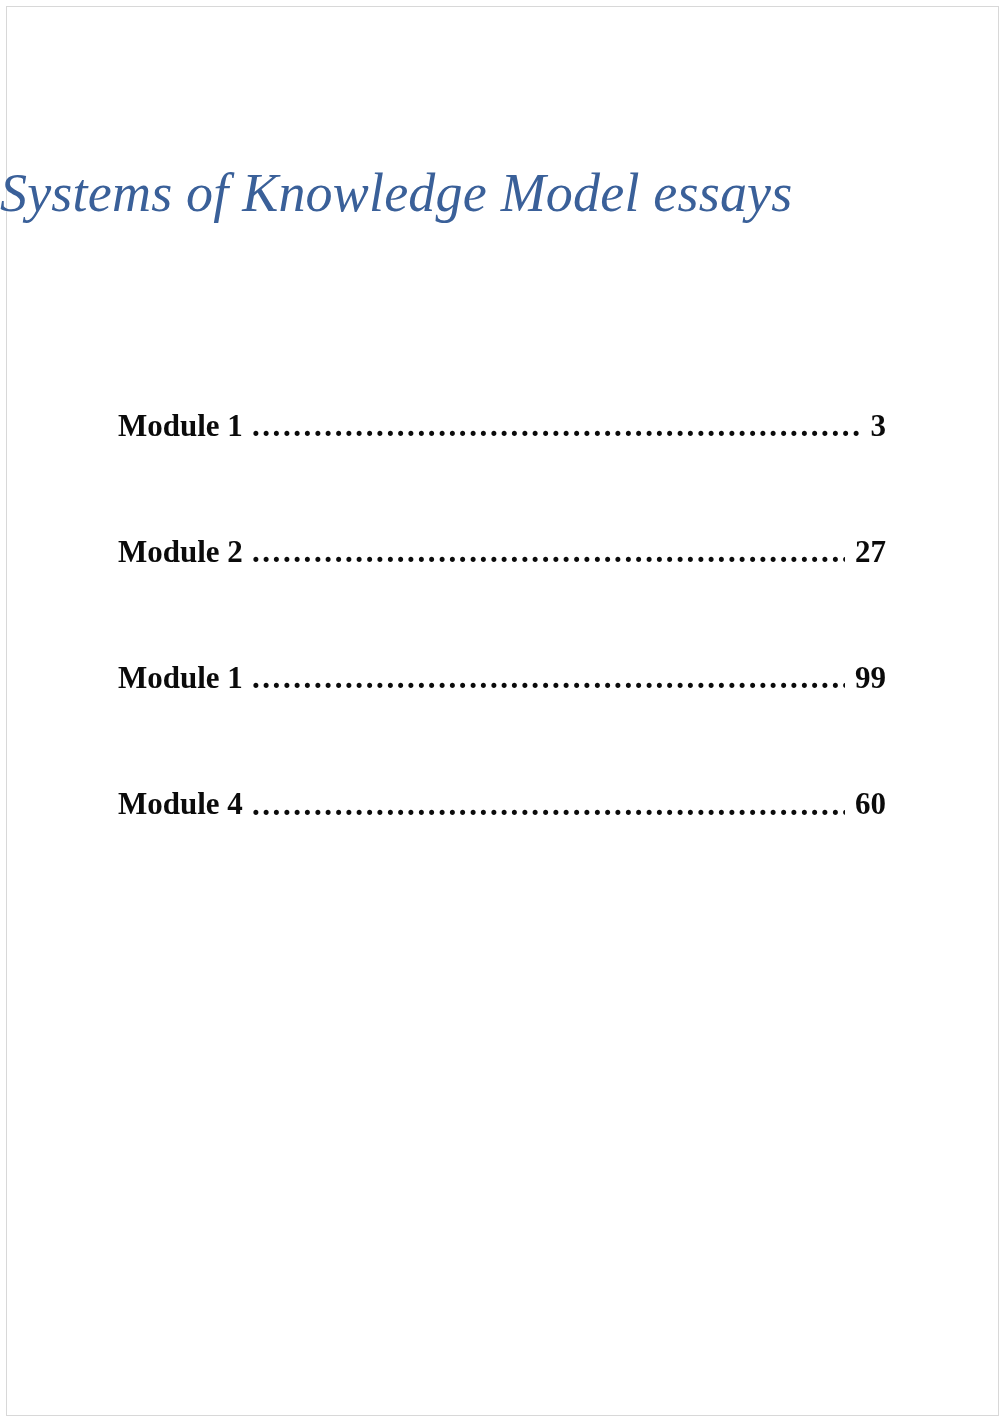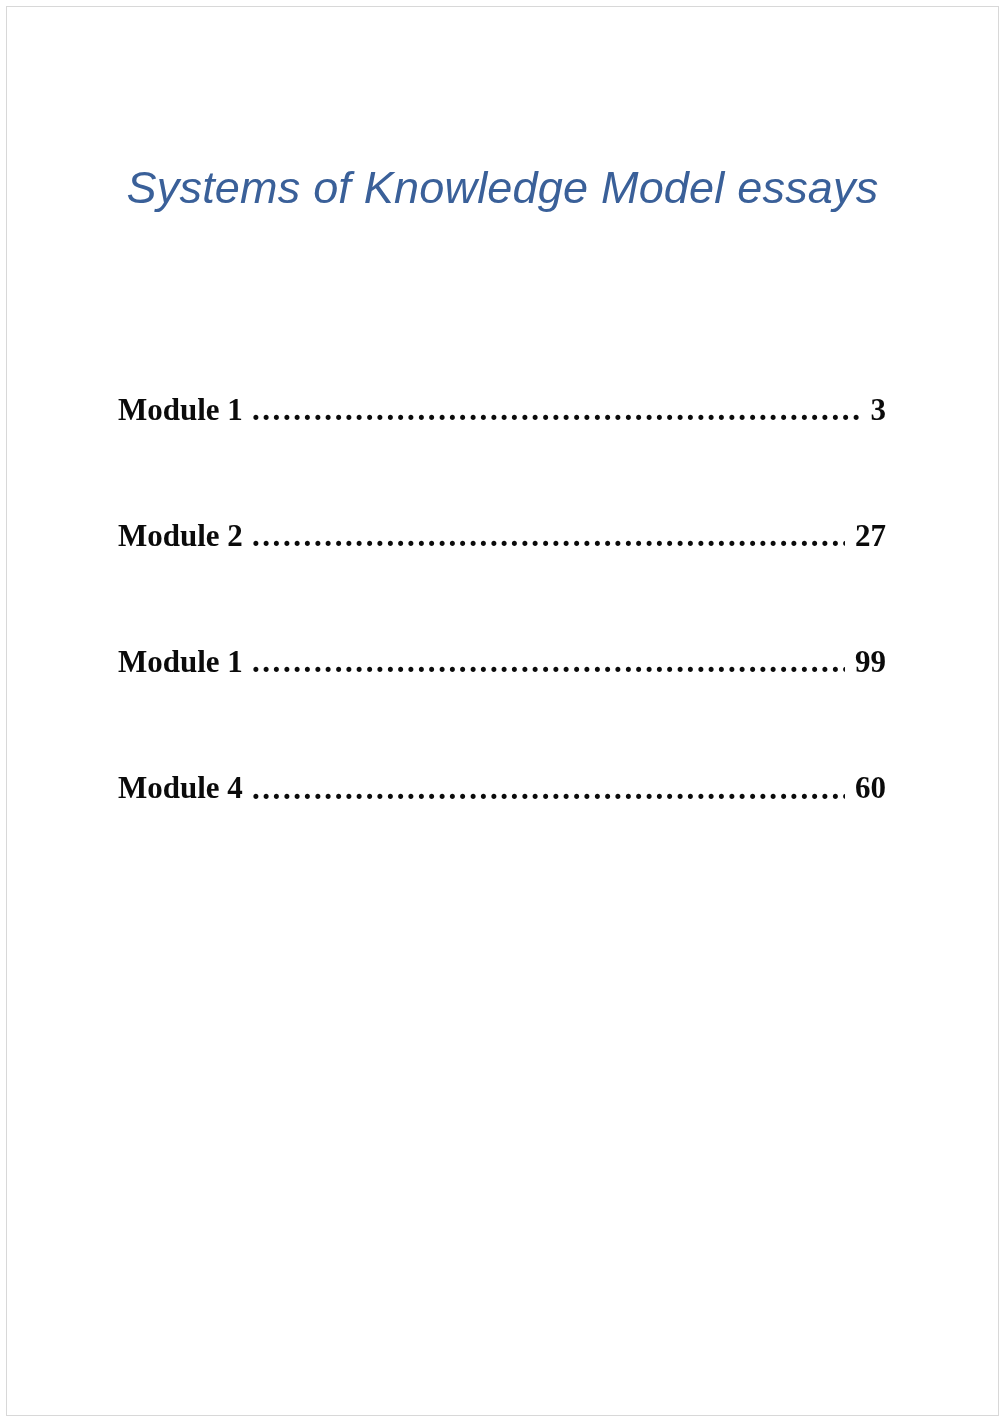--- a/index.html
+++ b/index.html
@@ -28,43 +28,43 @@
     right: 6px;
     bottom: 6px;
     border: 1px solid #d8d8d8;
     pointer-events: none;
   }
   .doc-title {
     position: absolute;
     top: 162px;
     left: 0;
     width: 1005px;
-    text-align: center;
-    font-family: Liberation Sans, sans-serif;
+    text-align: left;
+    font-family: Liberation Serif, serif;
     font-style: italic;
     font-weight: 400;
-    font-size: 45px;
+    font-size: 54px;
     color: #3a6099;
     letter-spacing: 0.2px;
   }
   .doc-subtitle {
     position: absolute;
     top: 226px;
     left: 0;
     width: 1005px;
     text-align: center;
     font-family: "DejaVu Sans", sans-serif;
     font-style: italic;
     font-weight: 700;
     font-size: 25px;
     color: #111111;
   }
   .toc {
     position: absolute;
-    top: 392px;
+    top: 408px;
     left: 118px;
     width: 768px;
   }
   .toc-entry {
     display: flex;
     align-items: baseline;
     width: 100%;
     font-family: "Liberation Serif", serif;
     font-weight: 700;
     font-size: 31px;

